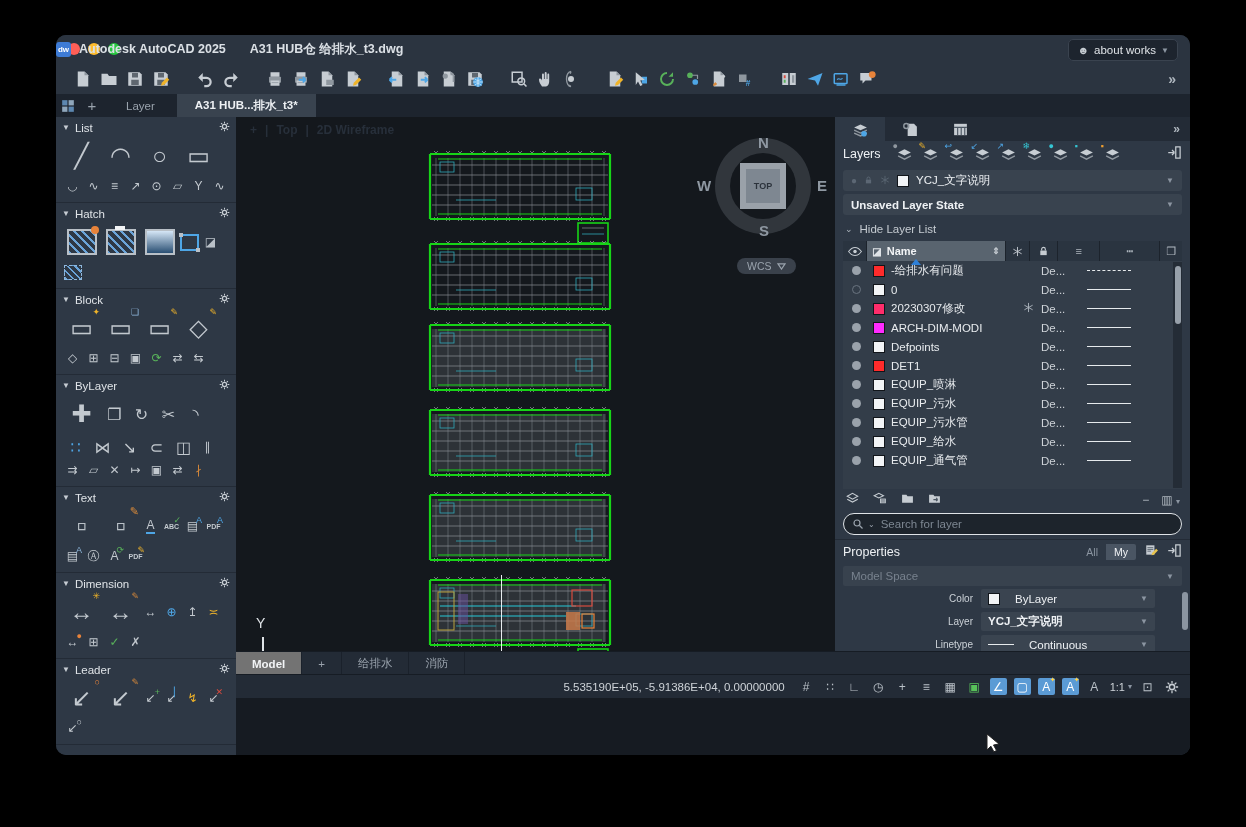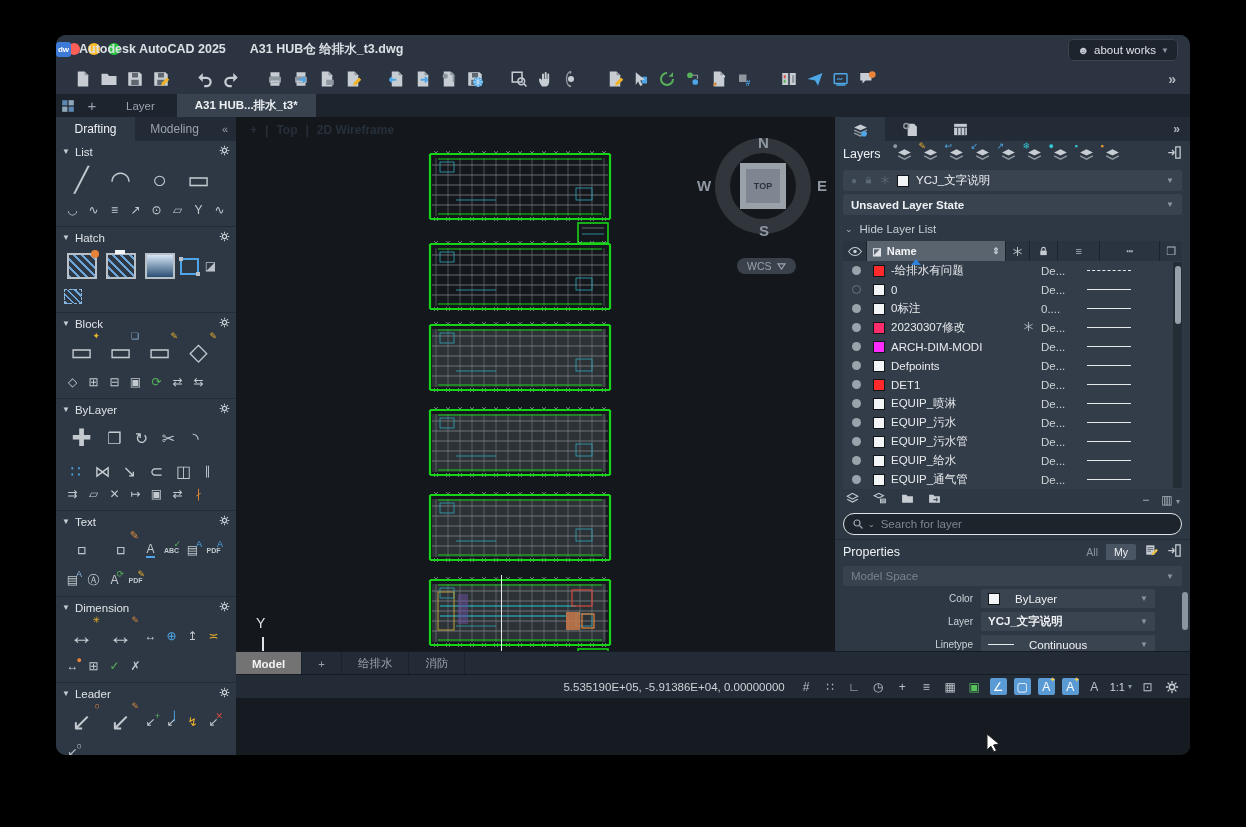--- a/index.html
+++ b/index.html
@@ -375,25 +375,20 @@
             <rect x="2" y="13" width="9" height="9" fill="#8fa6bb"></rect>
             <rect x="13" y="13" width="9" height="9" fill="#5d87b0"></rect>
           </svg>
       </span>
       <span class="plus-glyph">+</span>
       <div class="ftab">Layer</div>
       <div class="ftab active">A31 HUB...排水_t3*</div>
     </div>
 
     <div class="leftpanel">
-      <div class="lp-tabs" id="lp-tabs">
-          <div class="lp-tab active">Drafting</div>
-          <div class="lp-tab">Modeling</div>
-          <div class="lp-collapse">«</div>
-        </div>
       <div id="lp-sections">
           <div class="sec">
             <div class="sec-h">
               <span class="sec-tri">▼</span>
               <span class="sec-title">List</span>
               <span><svg width="11" height="11" viewBox="0 0 24 24">
                   <circle cx="12" cy="12" r="4.5" fill="none" stroke="#c7cdd3" stroke-width="2.6"></circle>
                   <path d="M12 1.5v4M12 18.5v4M1.5 12h4M18.5 12h4M4.5 4.5l2.8 2.8M16.7 16.7l2.8 2.8M19.5 4.5l-2.8 2.8M7.3 16.7l-2.8 2.8" stroke="#c7cdd3" stroke-width="2.2"></path>
                 </svg></span>
             </div>
@@ -1326,34 +1321,20 @@
               <span class="lr-lw">De...</span>
               <span class="lr-lt">
                 <span class="line-solid"></span>
               </span>
             </div>
             <div class="lay-row">
               <span class="lr-eye">
                 <span class="eye-dot"></span>
               </span>
               <span class="lr-name">
-                <span class="swatch" style="background: rgb(242, 244, 246);"></span>
-                <span>0标注</span>
-              </span>
-              <span class="lr-snow"></span>
-              <span class="lr-lw">0....</span>
-              <span class="lr-lt">
-                <span class="line-solid"></span>
-              </span>
-            </div>
-            <div class="lay-row">
-              <span class="lr-eye">
-                <span class="eye-dot"></span>
-              </span>
-              <span class="lr-name">
                 <span class="swatch" style="background: rgb(255, 45, 107);"></span>
                 <span>20230307修改</span>
               </span>
               <span class="lr-snow"><svg width="11" height="11" viewBox="0 0 24 24">
                   <path d="M12 2v20M3 7l18 10M21 7L3 17" stroke="#aeb6be" stroke-width="2"></path>
                 </svg></span>
               <span class="lr-lw">De...</span>
               <span class="lr-lt">
                 <span class="line-solid"></span>
               </span>

